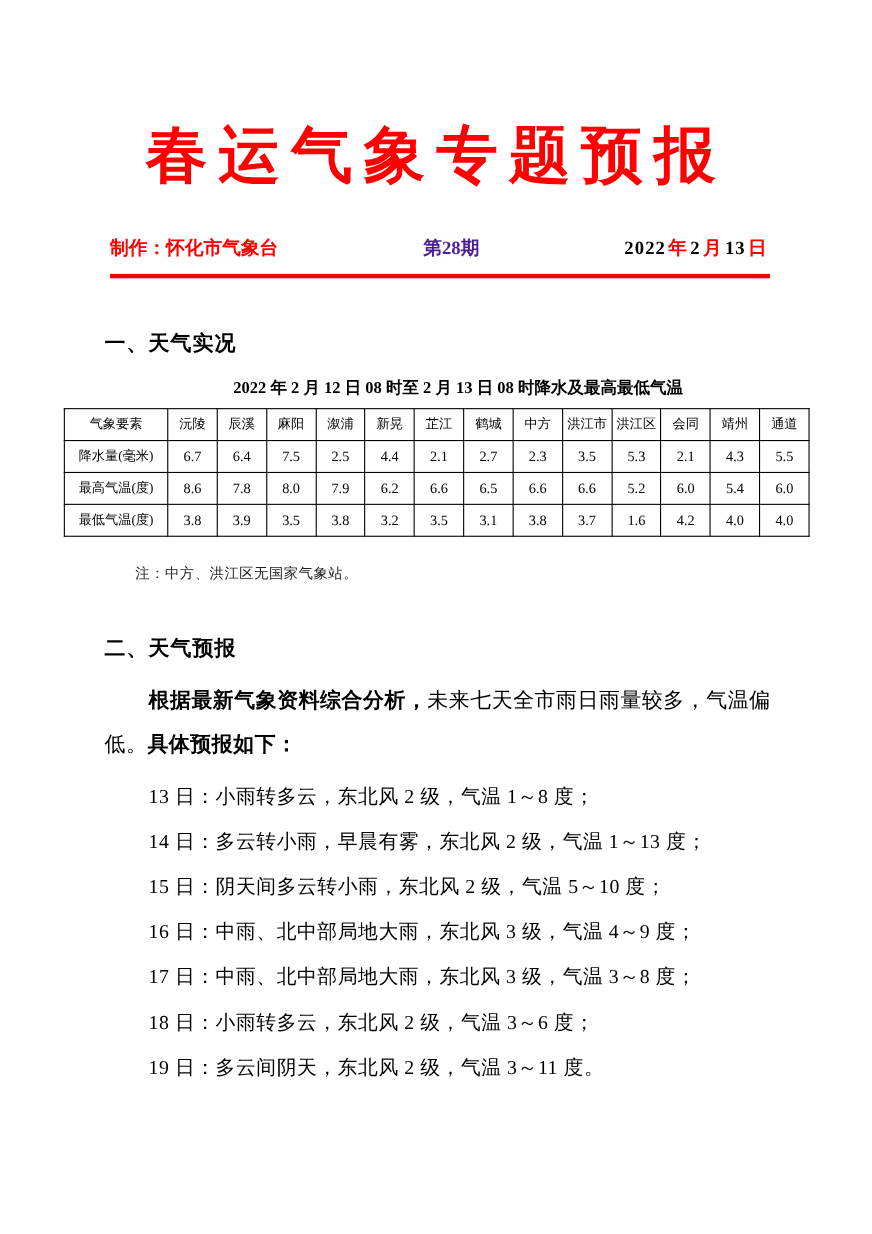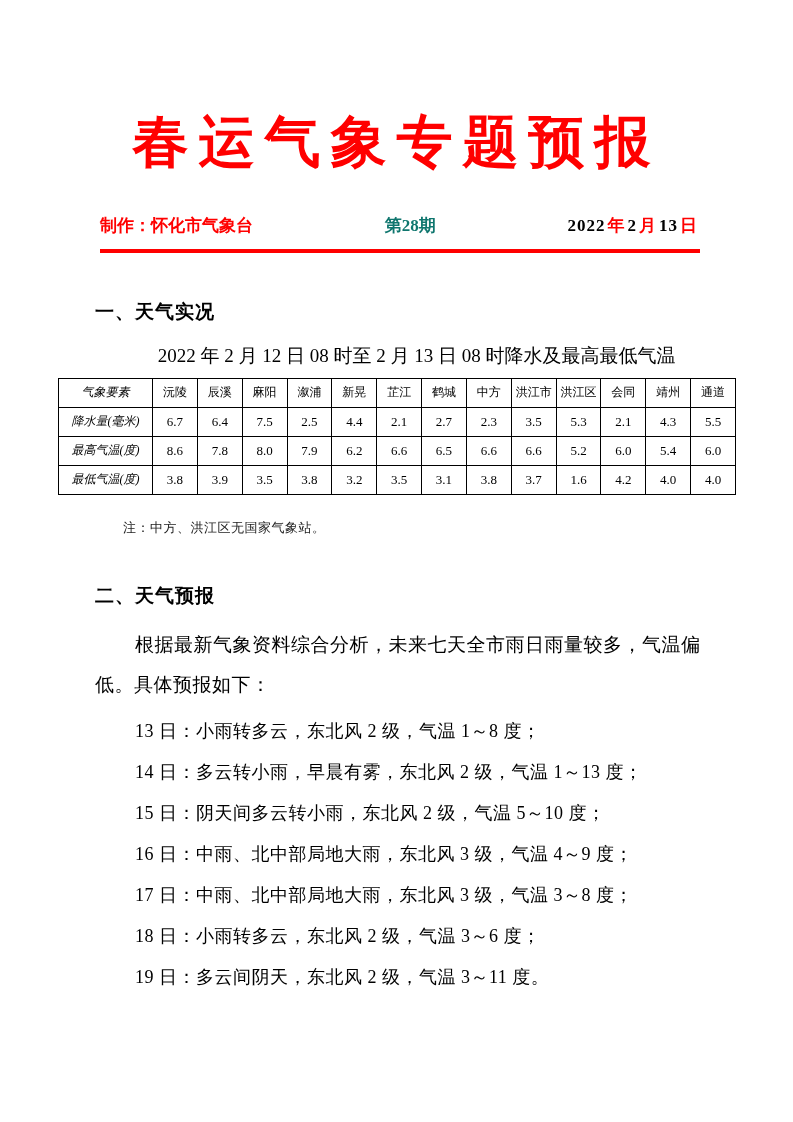--- a/index.html
+++ b/index.html
@@ -30,74 +30,74 @@
     display:flex;
     align-items:baseline;
     justify-content:space-between;
     border-bottom:4px solid #ff0000;
     padding-bottom:12px;
     font-size:17px;
     font-weight:bold;
     text-align:center;
   }
   .producer { color:#ff0000; }
-  .issue { color:#0f766e; }
+  .issue { color:#4c1d95; }
   .date { color:#000000; letter-spacing:1px; }
   .date .unit { color:#ff0000; padding:0 2px; }
 
   .section-heading {
     margin:46px 13px 0 95px;
     font-size:19px;
     font-weight:bold;
     letter-spacing:1px;
   }
 
   .table-title {
     margin-top:18px;
     text-align:center;
-    font-size:19px;
-    font-weight:normal;
+    font-size:15px;
+    font-weight:bold;
     margin-left:40px;
   }
 
   table.weather {
     margin:9px 0 0 58px;
     width:678px;
     border-collapse:collapse;
     table-layout:fixed;
   }
   table.weather th, table.weather td {
     border:1px solid #000000;
     height:29px;
     text-align:center;
     vertical-align:middle;
     font-weight:normal;
     overflow:hidden;
     white-space:nowrap;
   }
   table.weather th { font-size:12px; }
   table.weather td { font-size:13px; }
-  table.weather .label-col { width:94px; font-size:12px;font-style:italic; }
+  table.weather .label-col { width:94px; font-size:12px; }
 
   .note {
     margin:24px 0 0 123px;
     font-size:13px;
     color:#222222;
     letter-spacing:0.5px;
   }
 
   .intro {
     margin:16px 0 0 95px;
     width:606px;
     font-size:19px;
     line-height:40px;
     text-indent:40px;
     letter-spacing:0.5px;
   }
-  .intro .b { font-weight:normal; }
+  .intro .b { font-weight:bold; }
 
   .forecast {
     margin:6px 0 0 135px;
   }
   .forecast p {
     font-size:18px;
     line-height:29px;
     margin-top:12px;
     letter-spacing:0.5px;
   }

